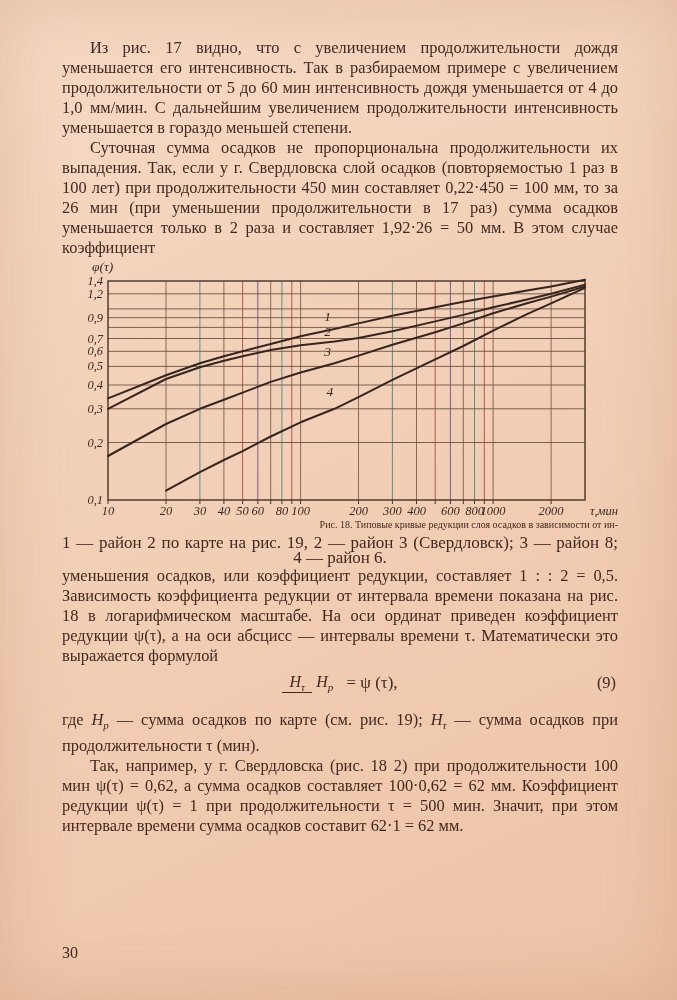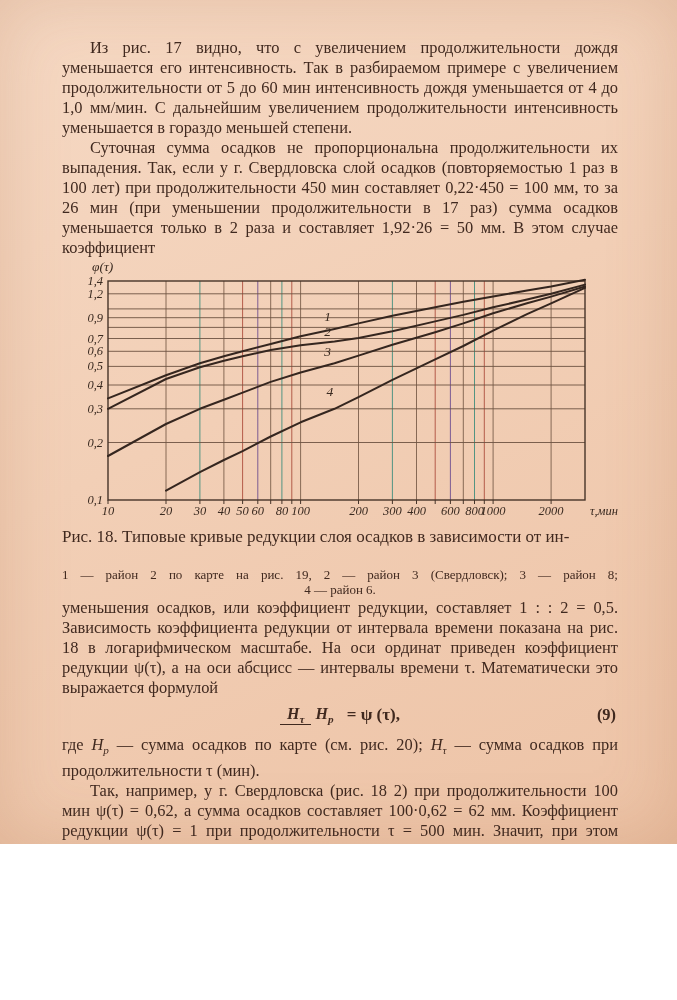--- a/index.html
+++ b/index.html
@@ -1,43 +1,43 @@
 <!DOCTYPE html>
 <html><head>
 <meta charset="utf-8">
 <style>
   html,body{margin:0;padding:0;}
   .page{
     position:relative;
-    width:677px;height:844px;
+    width:677px;height:1000px;
     background:linear-gradient(155deg,#f6d9c4 0%,#f2cfb6 45%,#edc3a6 100%);
     box-shadow:inset 0 0 70px rgba(165,100,60,.22);
     font-family:"Liberation Serif","DejaVu Serif",serif;
     color:#40291f;
     overflow:hidden;
   }
   .content{position:absolute;left:62px;top:0;width:556px;}
   .para{
     margin:0;font-size:16.4px;line-height:20px;
     text-align:justify;text-indent:28px;
   }
   .para.noindent{text-indent:0;}
   .p1{margin-top:38px;}
   .figure{margin-top:2px;}
   .plot{display:block;overflow:visible;}
   .plot text{font-family:"Liberation Serif","DejaVu Serif",serif;font-style:italic;fill:#3a2a20;}
   .plot .tick{font-size:12.5px;}
   .plot .ylab{font-size:13.5px;}
   .plot .slabel{font-size:13.5px;}
-  .caption{margin-top:12px;text-align:left;font-size:17px;line-height:18.5px;}
-  .legend{margin-top:20px;font-size:13px;line-height:15.5px;color:#46302а;}
+  .caption{margin-top:0;text-align:right;font-size:10px;line-height:18.5px;}
+  .legend{margin-top:0;font-size:17px;line-height:15.5px;color:#46302а;}
   .legend-l1{text-align:justify;text-align-last:justify;}
   .legend-l2{text-align:center;}
   .p3{}
-  .formula{position:relative;text-align:center;margin:7px 0 9px;font-size:16.5px;font-weight:bold;}
+  .formula{position:relative;text-align:center;margin:7px 0 16px;font-size:16.5px;}
   .frac{display:inline-block;vertical-align:middle;text-align:center;line-height:1.15;}
   .frac .num{padding:0 7px 1px;border-bottom:1.4px solid #40291f;}
   .frac .den{padding-top:1px;}
   .frac i{font-size:16px;}
   sub{font-size:68%;font-style:italic;}
   .eq-rhs{margin-left:9px;font-size:17px;}
   .eq-number{position:absolute;right:2px;top:50%;transform:translateY(-52%);font-size:16.4px;}
   .page-number{position:absolute;left:62px;top:944px;font-size:16px;}
 </style>
 </head>
@@ -150,18 +150,18 @@
 
     <div class="formula">
       <span class="frac">
         <span class="num"><i>H</i><sub>τ</sub></span>
         <span class="den"><i>H</i><sub>р</sub></span>
       </span>
       <span class="eq-rhs">= ψ (τ),</span>
       <span class="eq-number">(9)</span>
     </div>
 
-    <p class="para noindent"><span>где </span><i>H</i><sub>р</sub><span> — сумма осадков по карте (см. рис. 20); </span><i>H</i><sub>τ</sub><span> — сумма осадков при продолжительности τ (мин).</span></p>
+    <p class="para noindent"><span>где </span><i>H</i><sub>р</sub><span> — сумма осадков по карте (см. рис. 19); </span><i>H</i><sub>τ</sub><span> — сумма осадков при продолжительности τ (мин).</span></p>
     <p class="para">Так, например, у г. Свердловска (рис. 18 2) при продолжительности 100 мин ψ(τ) = 0,62, а сумма осадков составляет 100·0,62 = 62 мм. Коэффициент редукции ψ(τ) = 1 при продолжительности τ = 500 мин. Значит, при этом интервале времени сумма осадков составит 62·1 = 62 мм.</p>
   </div>
 
   <div class="page-number">30</div>
 </div>
 
 </body></html>

